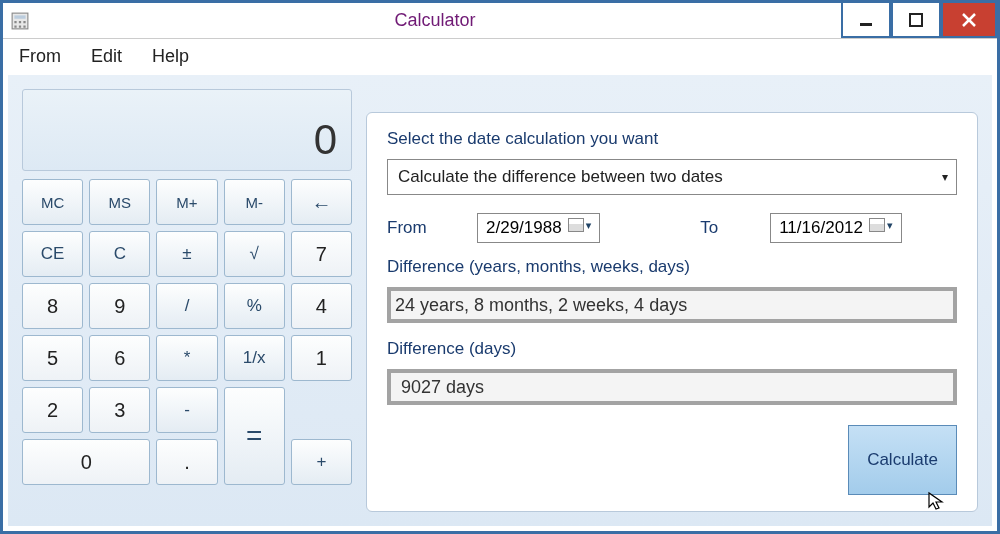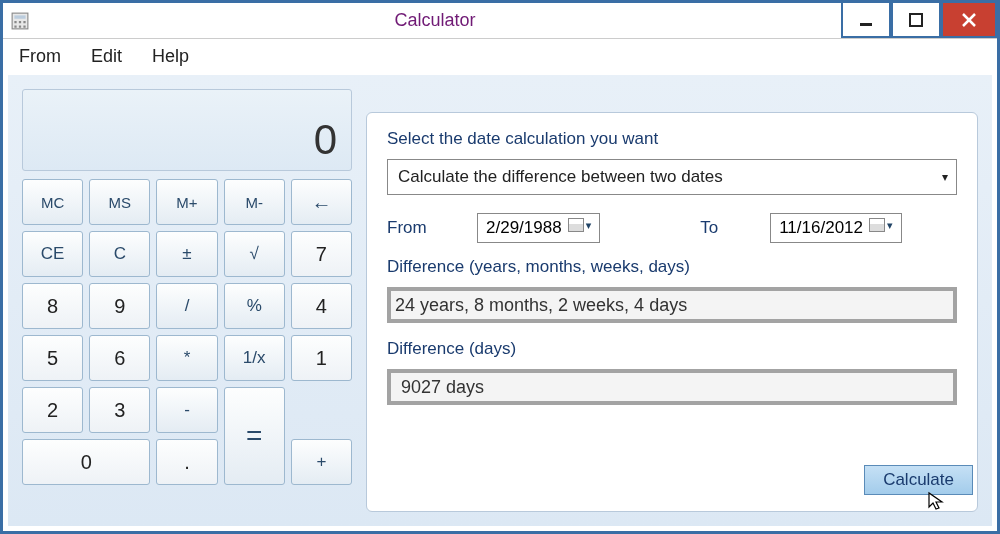--- a/index.html
+++ b/index.html
@@ -28,21 +28,21 @@
     .label { font-size: 17px; color: #1a3b6e; margin-bottom: 10px; }
     .select-box { width: 100%; height: 36px; border: 1px solid #888; background: #fff; display: flex; align-items: center; padding: 0 10px; font-size: 17px; color: #222; cursor: pointer; position: relative; margin-bottom: 18px; }
     .select-box .chev { position: absolute; right: 8px; top: 50%; transform: translateY(-50%); font-size: 12px; }
     .date-row { display: flex; align-items: center; gap: 40px; margin-bottom: 14px; }
     .date-label { font-size: 17px; color: #1a3b6e; width: 50px; }
     .date-picker { display: flex; align-items: flex-start; border: 1px solid #888; padding: 4px 8px; background: #fff; font-size: 17px; cursor: pointer; gap: 6px; }
     .date-icon { display: flex; align-items: center; gap: 2px; }
     .cal-icon { width: 16px; height: 14px; border: 1px solid #888; background: linear-gradient(#fff 40%, #ddd 40%); }
     .readonly-box { width: 100%; height: 36px; border: 4px solid #a3a3a3; background: #f4f4f4; display: flex; align-items: center; padding: 0 10px; font-size: 18px; color: #333; margin-bottom: 16px; }
     .readonly-box.first { padding-left: 4px; }
-    .calc-btn { position: absolute; right: 4px; bottom: 16px; padding: 4px 18px; border: 1px solid #5a8bb8; background: linear-gradient(#c5e0f5, #a3cceb); font-size: 17px; color: #1a3b6e; cursor: pointer; }
+    .calc-btn { position: absolute; right: 20px; bottom: 16px; padding: 24px 18px; border: 1px solid #5a8bb8; background: linear-gradient(#c5e0f5, #a3cceb); font-size: 17px; color: #1a3b6e; cursor: pointer; }
     .cursor { position: absolute; right: 30px; bottom: 0px; font-size: 20px; pointer-events: none; }
     .arrow-left { font-size: 20px; }
   </style>
 </head>
 <body>
 
 <div class="window">
   <div class="titlebar">
     <svg class="title-icon" viewBox="0 0 16 16">
       <rect x="1" y="1" width="14" height="14" fill="#e8e8e8" stroke="#888"></rect>

